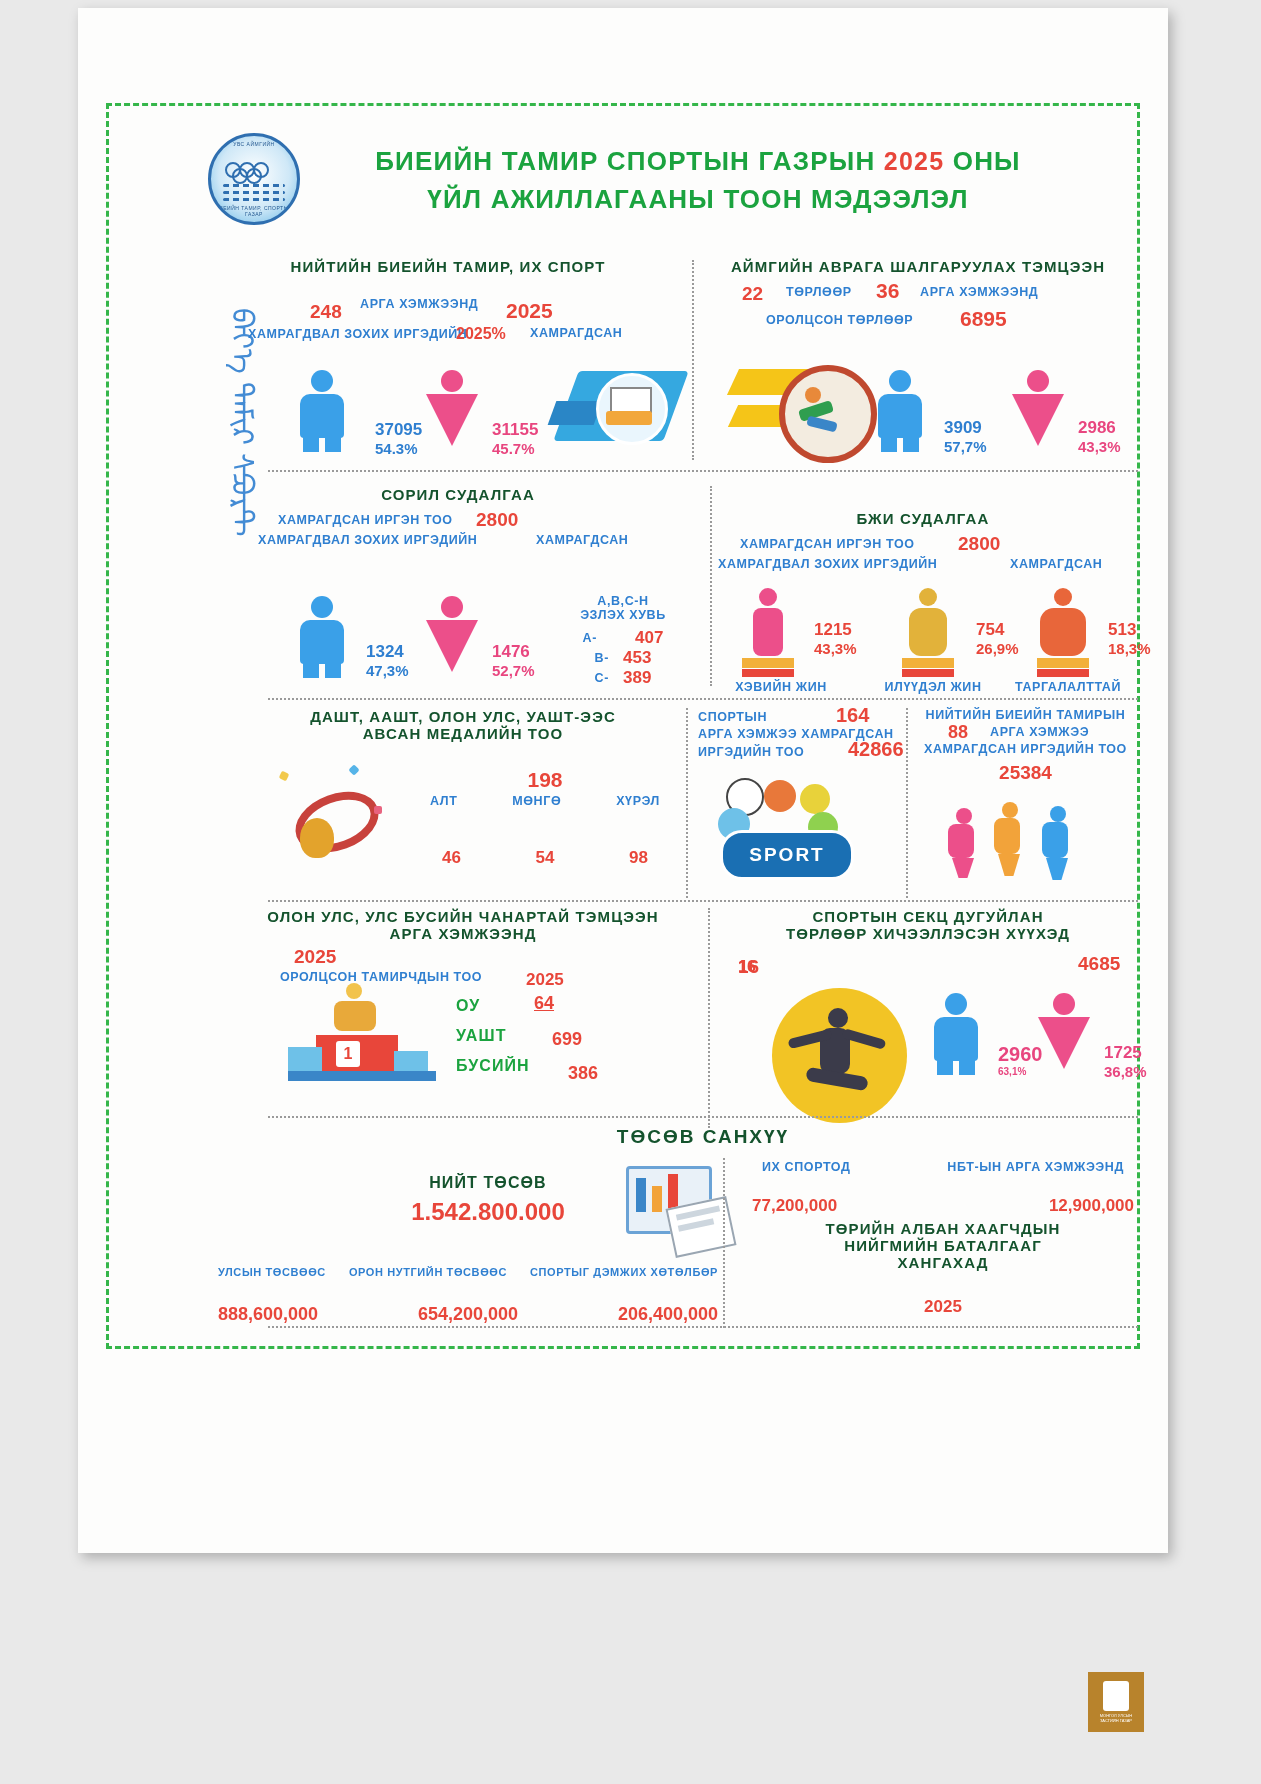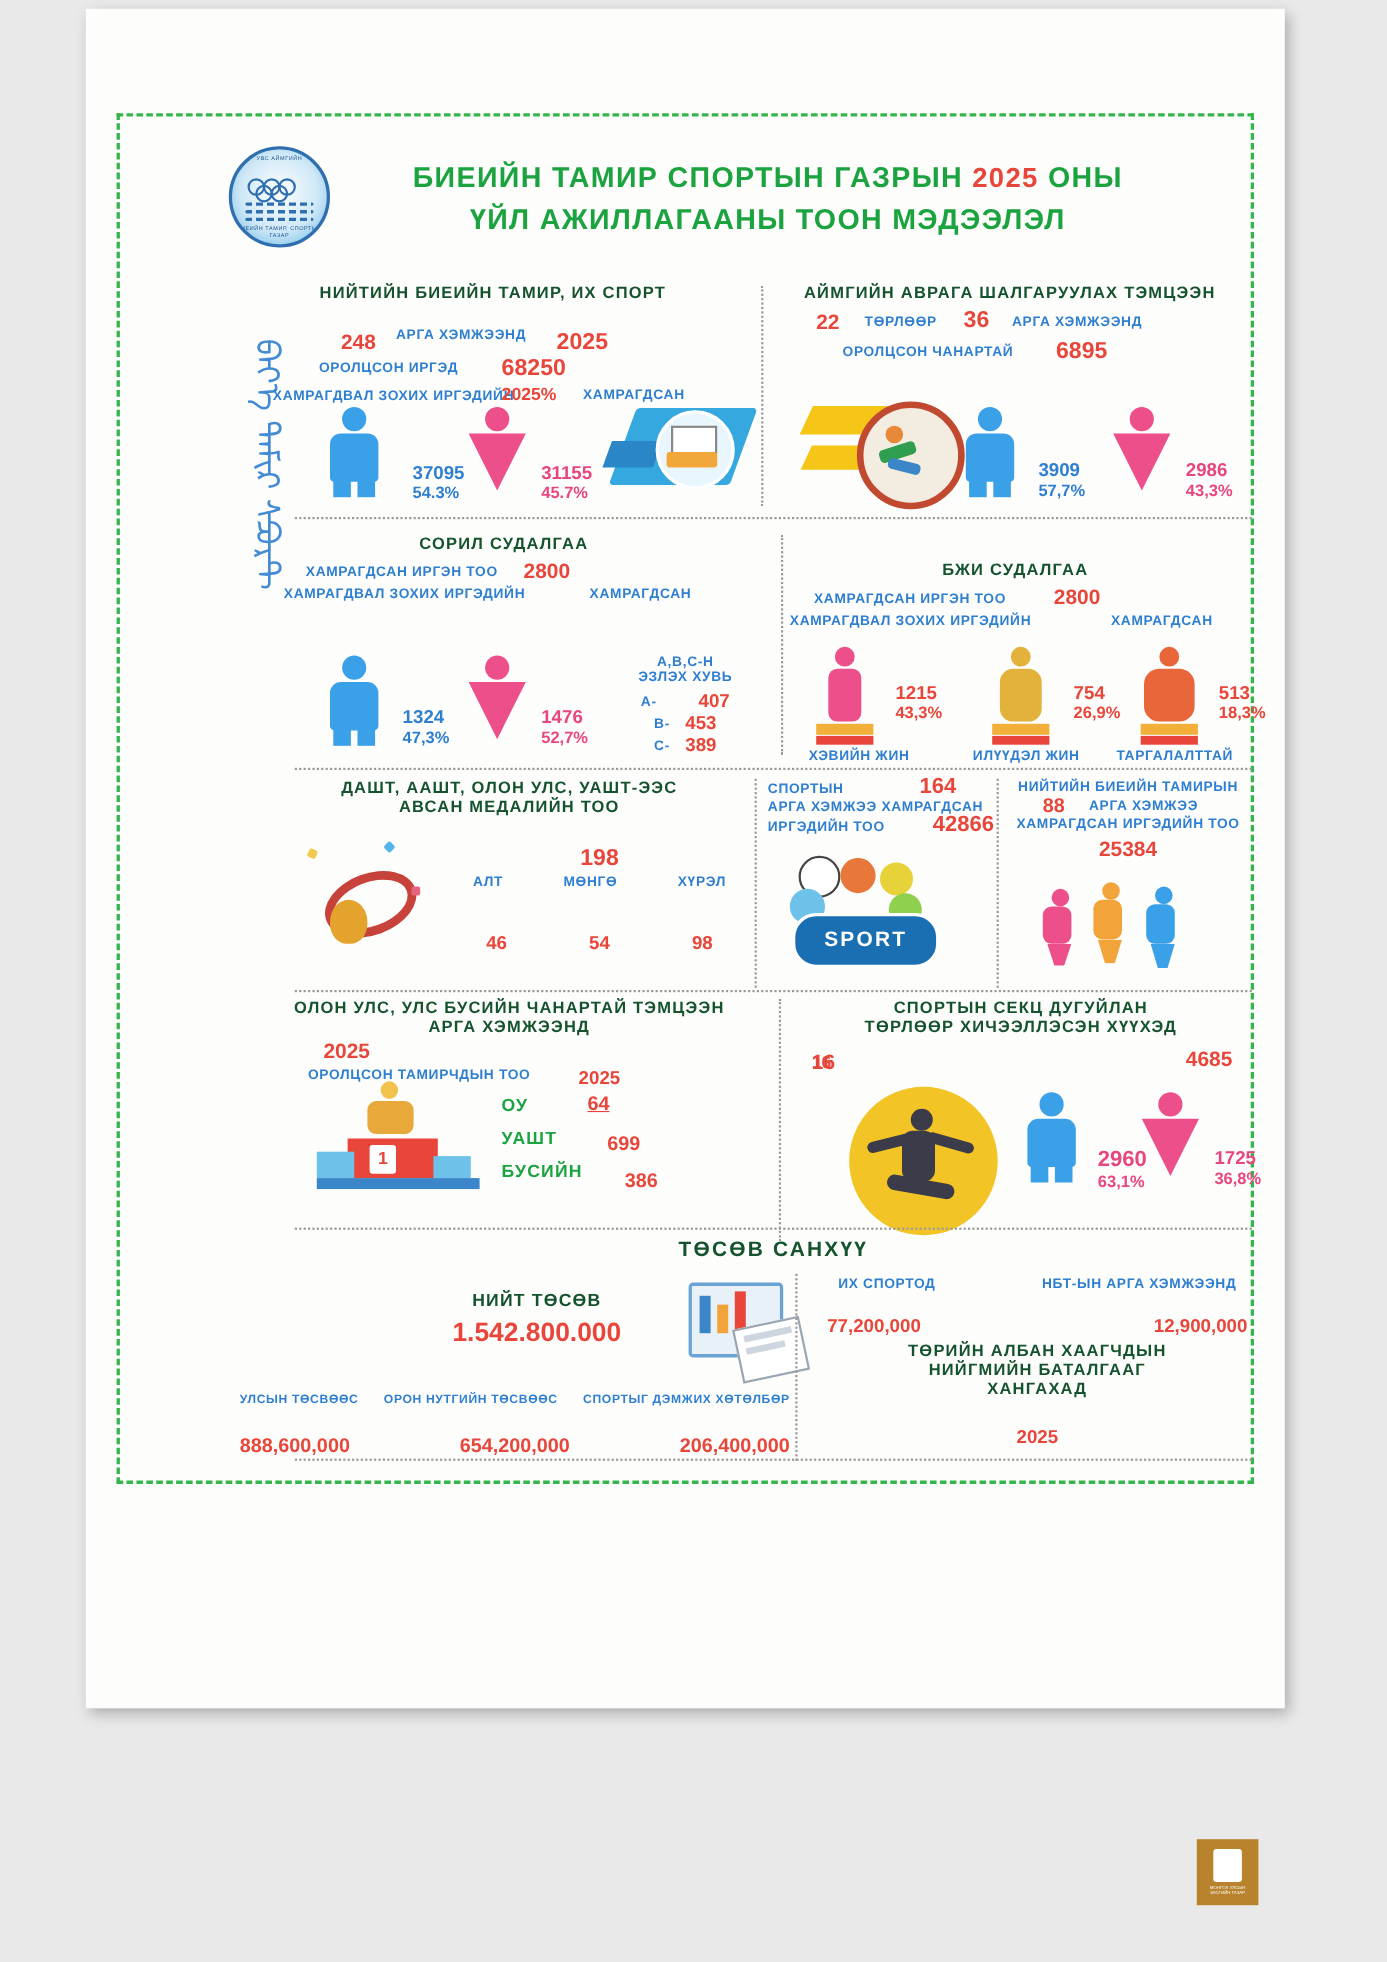--- a/index.html
+++ b/index.html
@@ -160,24 +160,20 @@
   <div class="mongol">ᠪᠡᠶ᠎ᠡ ᠲᠠᠮᠢᠷ ᠰᠫᠣᠷᠲ</div>
 
   <div style="position:absolute;left:170px;top:250px;width:400px;text-align:center;">
     <div class="sec-title">НИЙТИЙН БИЕИЙН ТАМИР, ИХ СПОРТ</div>
     <div style="position:relative;height:26px;margin-top:22px;">
       <span class="num-red" style="position:absolute;left:62px;top:4px;font-size:19px;">248</span>
       <span class="lbl" style="position:absolute;left:112px;top:0px;">АРГА ХЭМЖЭЭНД</span>
       <span class="num-red" style="position:absolute;left:258px;top:2px;font-size:21px;">2025</span>
     </div>
     <div style="position:relative;height:26px;">
-      <span class="lbl" style="position:absolute;left:42px;top:4px;">ОРОЛЦСОН ИРГЭД</span>
-      <span class="num-red" style="position:absolute;left:208px;top:0px;font-size:21px;">68250</span>
-    </div>
-    <div style="position:relative;height:26px;">
       <span class="lbl" style="position:absolute;left:0px;top:4px;">ХАМРАГДВАЛ ЗОХИХ ИРГЭДИЙН</span>
       <span class="num-red" style="position:absolute;left:208px;top:2px;font-size:16px;">2025%</span>
       <span class="lbl" style="position:absolute;left:282px;top:3px;">ХАМРАГДСАН</span>
     </div>
   </div>
 
   <div style="position:absolute;left:222px;top:362px;">
     <div class="person male"><div class="head"></div><div class="body"></div></div>
   </div>
   <div style="position:absolute;left:297px;top:412px;">
@@ -204,21 +200,21 @@
 
   <div style="position:absolute;left:640px;top:250px;width:400px;text-align:center;">
     <div class="sec-title">АЙМГИЙН АВРАГА ШАЛГАРУУЛАХ ТЭМЦЭЭН</div>
     <div style="position:relative;height:28px;margin-top:4px;">
       <span class="num-red" style="position:absolute;left:24px;top:4px;font-size:19px;">22</span>
       <span class="lbl" style="position:absolute;left:68px;top:6px;">ТӨРЛӨӨР</span>
       <span class="num-red" style="position:absolute;left:158px;top:0px;font-size:21px;">36</span>
       <span class="lbl" style="position:absolute;left:202px;top:6px;">АРГА ХЭМЖЭЭНД</span>
     </div>
     <div style="position:relative;height:26px;">
-      <span class="lbl" style="position:absolute;left:48px;top:6px;">ОРОЛЦСОН ЧАНАРТАЙ</span>
+      <span class="lbl" style="position:absolute;left:48px;top:6px;">ОРОЛЦСОН ТӨРЛӨӨР</span>
       <span class="num-red" style="position:absolute;left:242px;top:0px;font-size:21px;">6895</span>
     </div>
   </div>
 
   <div style="position:absolute;left:655px;top:355px;width:140px;height:100px;">
     <div style="position:absolute;left:0;top:6px;width:70px;height:26px;background:#f5c518;transform:skewX(-25deg);"></div>
     <div style="position:absolute;left:0;top:42px;width:60px;height:22px;background:#f5c518;transform:skewX(-25deg);"></div>
     <div class="circle-badge" style="position:absolute;left:46px;top:2px;width:86px;height:86px;background:#f3ece0;border:6px solid #c0492f;"></div>
     <div style="position:absolute;left:72px;top:24px;width:16px;height:16px;border-radius:50%;background:#e8893a;"></div>
     <div style="position:absolute;left:66px;top:42px;width:34px;height:12px;background:#2f9e4f;transform:rotate(-18deg);border-radius:4px;"></div>
@@ -471,21 +467,21 @@
     <div style="position:absolute;left:16px;top:46px;width:44px;height:10px;background:#3b3b4a;border-radius:6px;transform:rotate(-14deg);"></div>
     <div style="position:absolute;left:70px;top:46px;width:44px;height:10px;background:#3b3b4a;border-radius:6px;transform:rotate(16deg);"></div>
     <div style="position:absolute;left:34px;top:84px;width:62px;height:14px;background:#3b3b4a;border-radius:8px;transform:rotate(10deg);"></div>
   </div>
 
   <div style="position:absolute;left:856px;top:985px;">
     <div class="person male"><div class="head"></div><div class="body"></div></div>
   </div>
   <div style="position:absolute;left:920px;top:1035px;">
     <div class="num-pink" style="font-size:20px;">2960</div>
-    <div class="num-pink" style="font-size:15px;">63,1%</div>
+    <div class="num-pink" style="font-size:10px;">63,1%</div>
   </div>
   <div style="position:absolute;left:960px;top:985px;">
     <div class="person female"><div class="head"></div><div class="body"></div></div>
   </div>
   <div style="position:absolute;left:1026px;top:1035px;">
     <div class="num-pink" style="font-size:17px;">1725</div>
     <div class="num-pink" style="font-size:15px;">36,8%</div>
   </div>
 
   <div class="divider-h" style="left:190px;top:1108px;width:870px;"></div>

